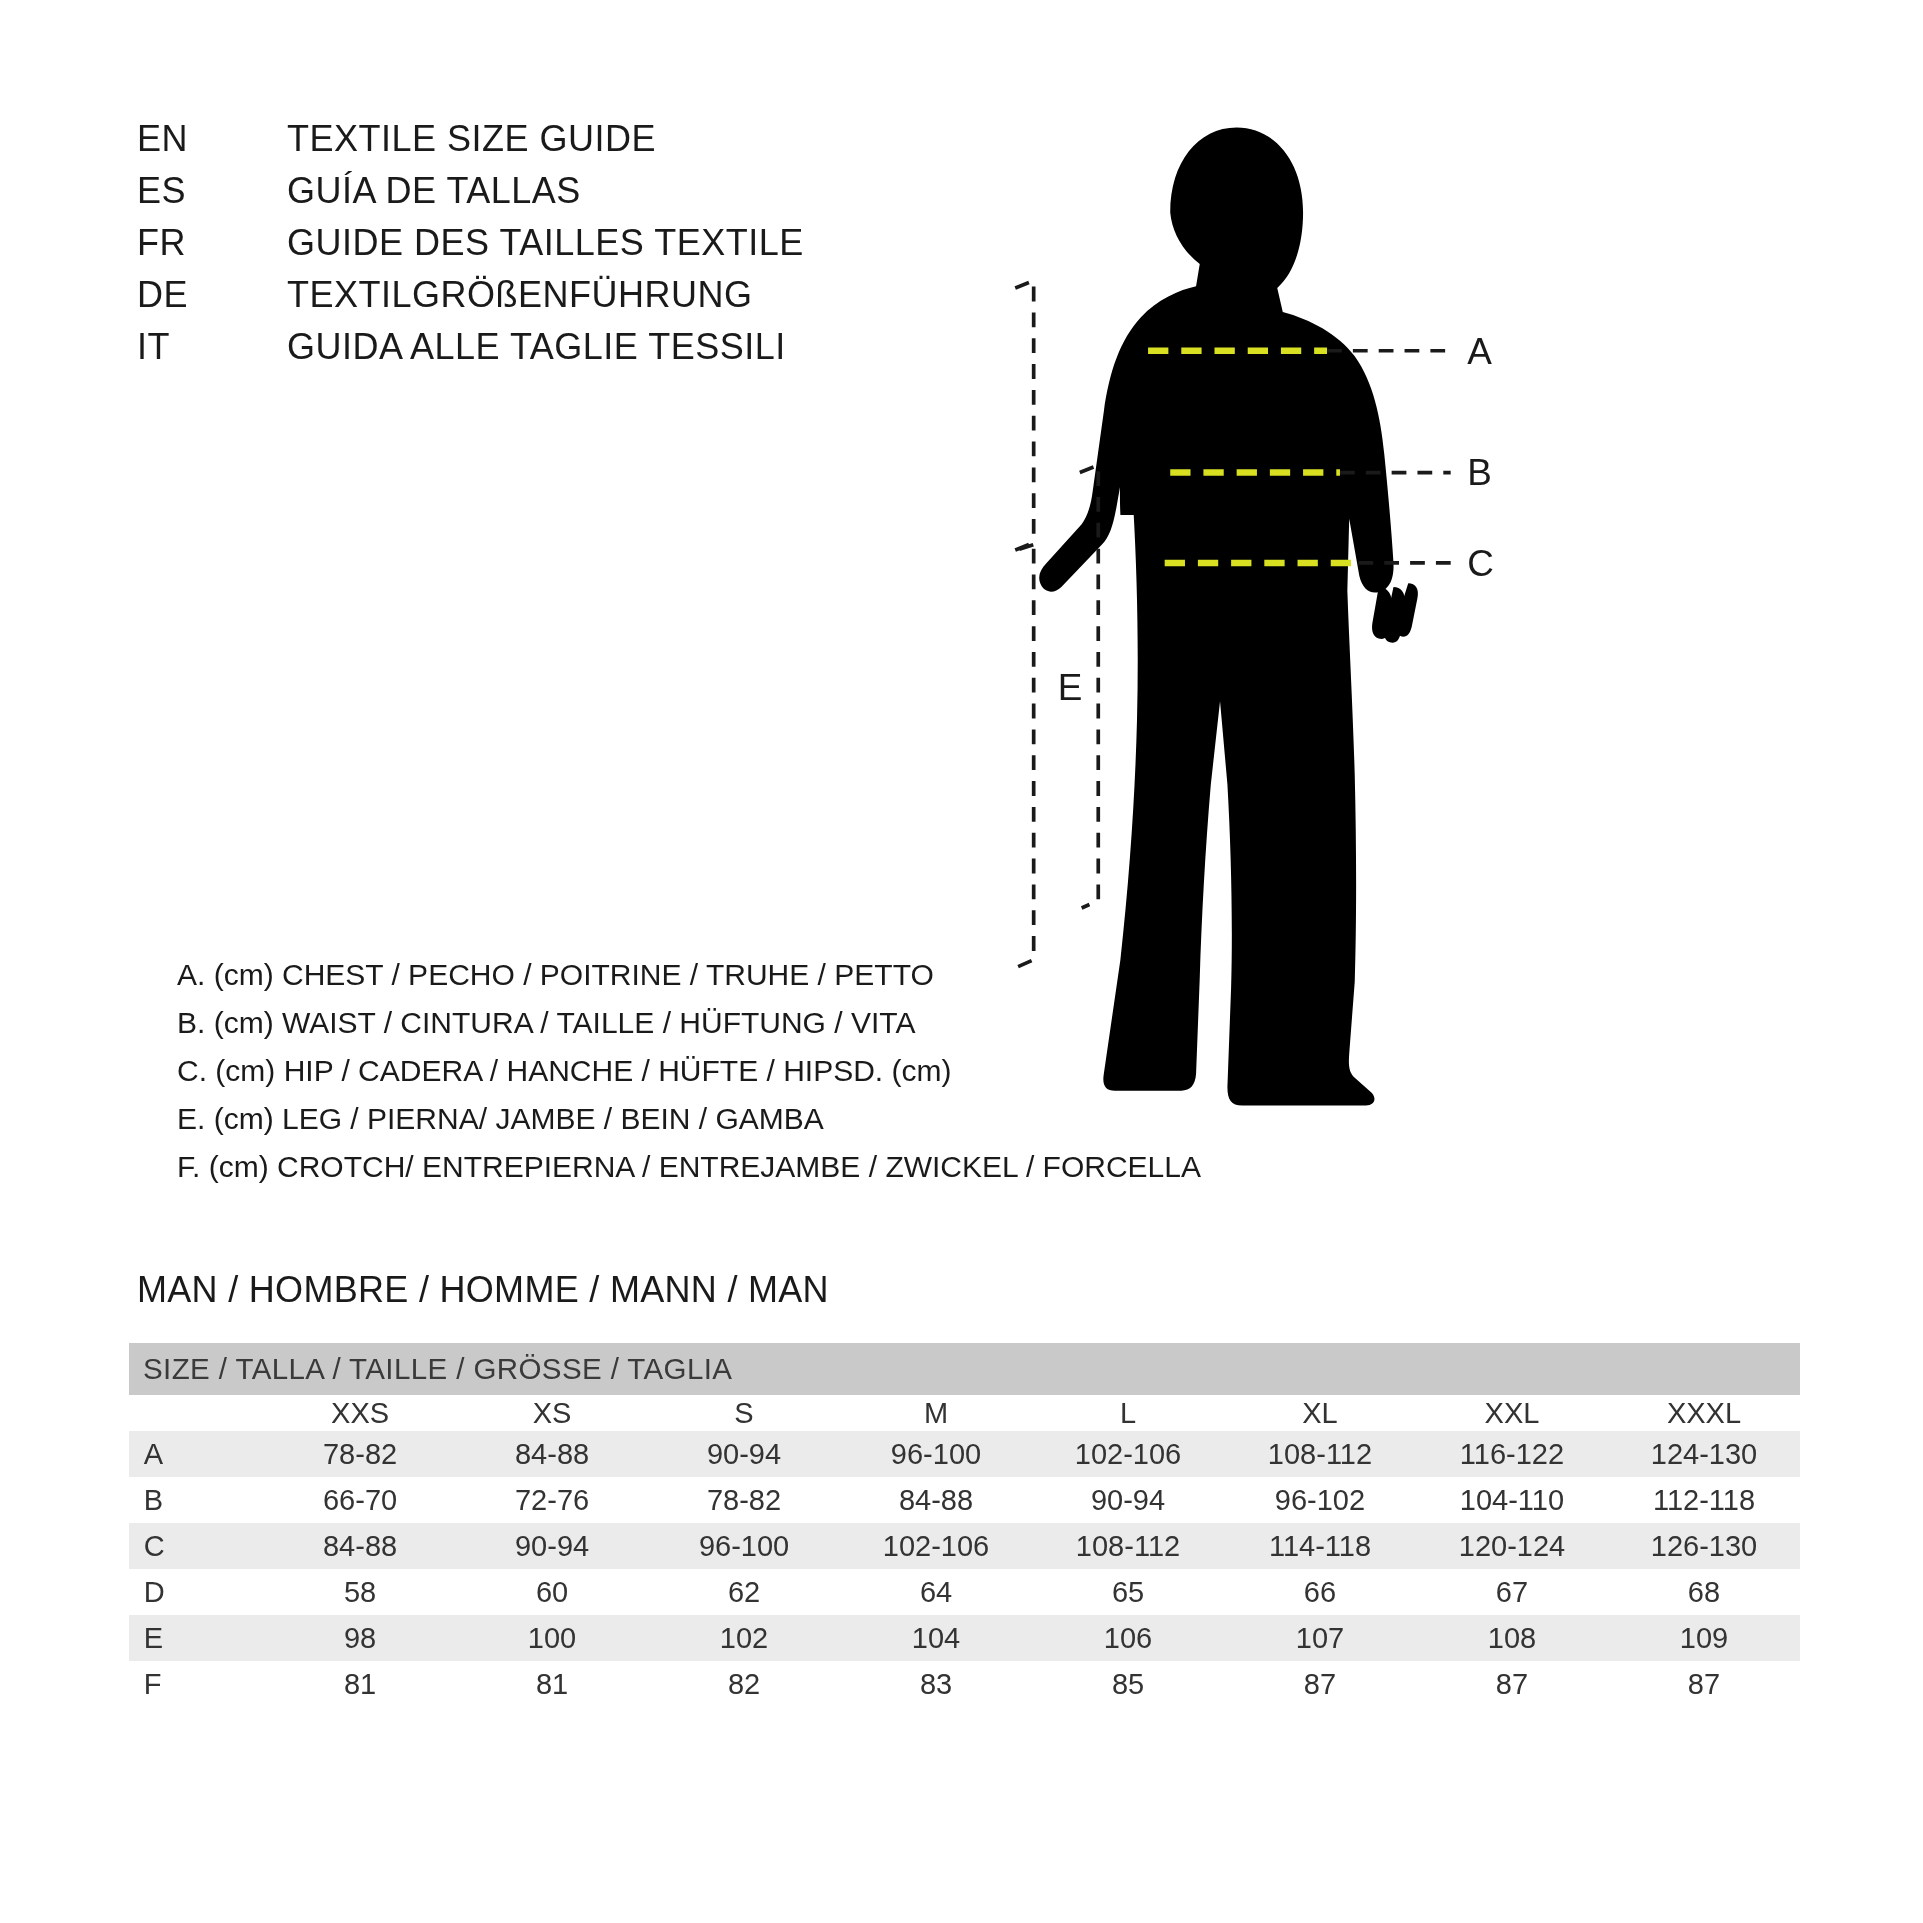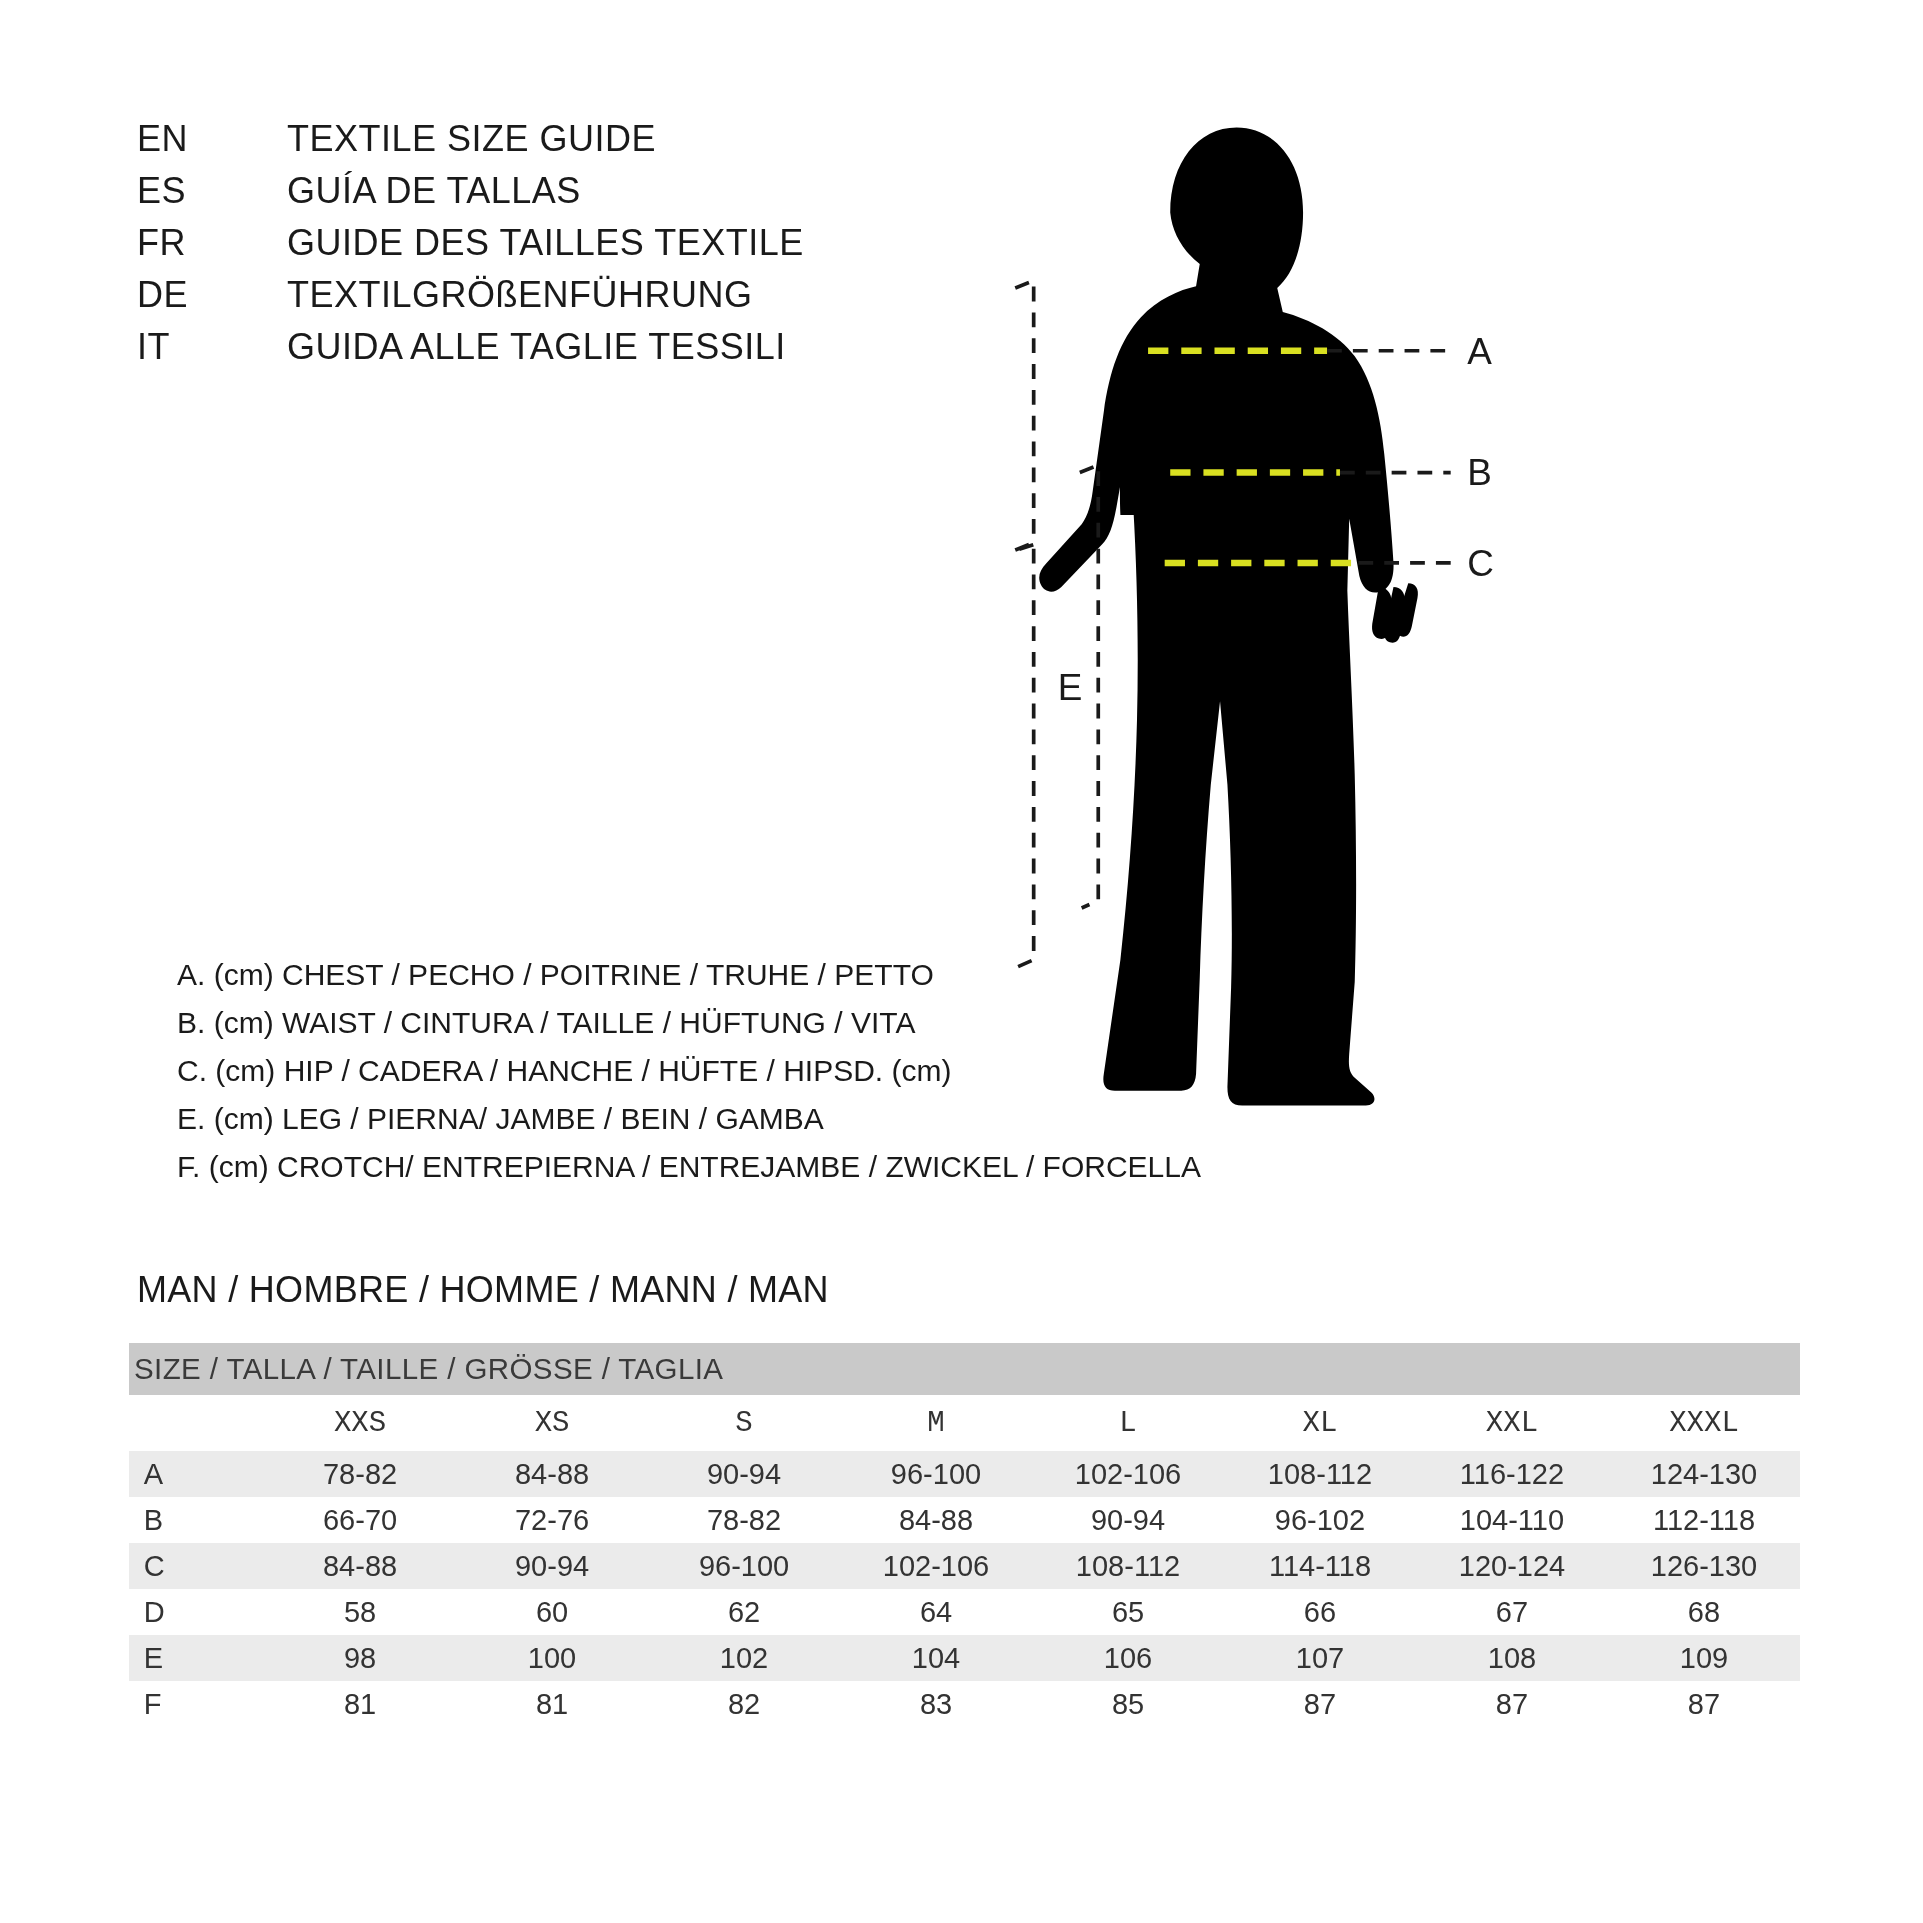--- a/index.html
+++ b/index.html
@@ -89,30 +89,29 @@
   }
   #size-table .rowhead {
     text-align: left;
     padding-left: 14.8px;
     width: 102px;
     color: #333333;
   }
   #size-table tr.band-title td {
     background: #c9c9c9;
     text-align: left;
-    padding-left: 5px;
+    padding-left: 14px;
     height: 52px;
     font-size: 29.5px;
     color: #3a3a3a;
     letter-spacing: 0.4px;
   }
   #size-table tr.header-row td {
     background: #ffffff;
-    height: 56px;
-    font-family: Liberation Mono, monospace;
+    height: 36px;
   }
   #size-table tr.shaded td { background: #ebebeb; }
   #size-table tr.plain td { background: #ffffff; }
   .col-size { width: 166px; }
 </style>
 </head>
 <body>
 
 <div id="lang-block">
   <div class="lang-row">

